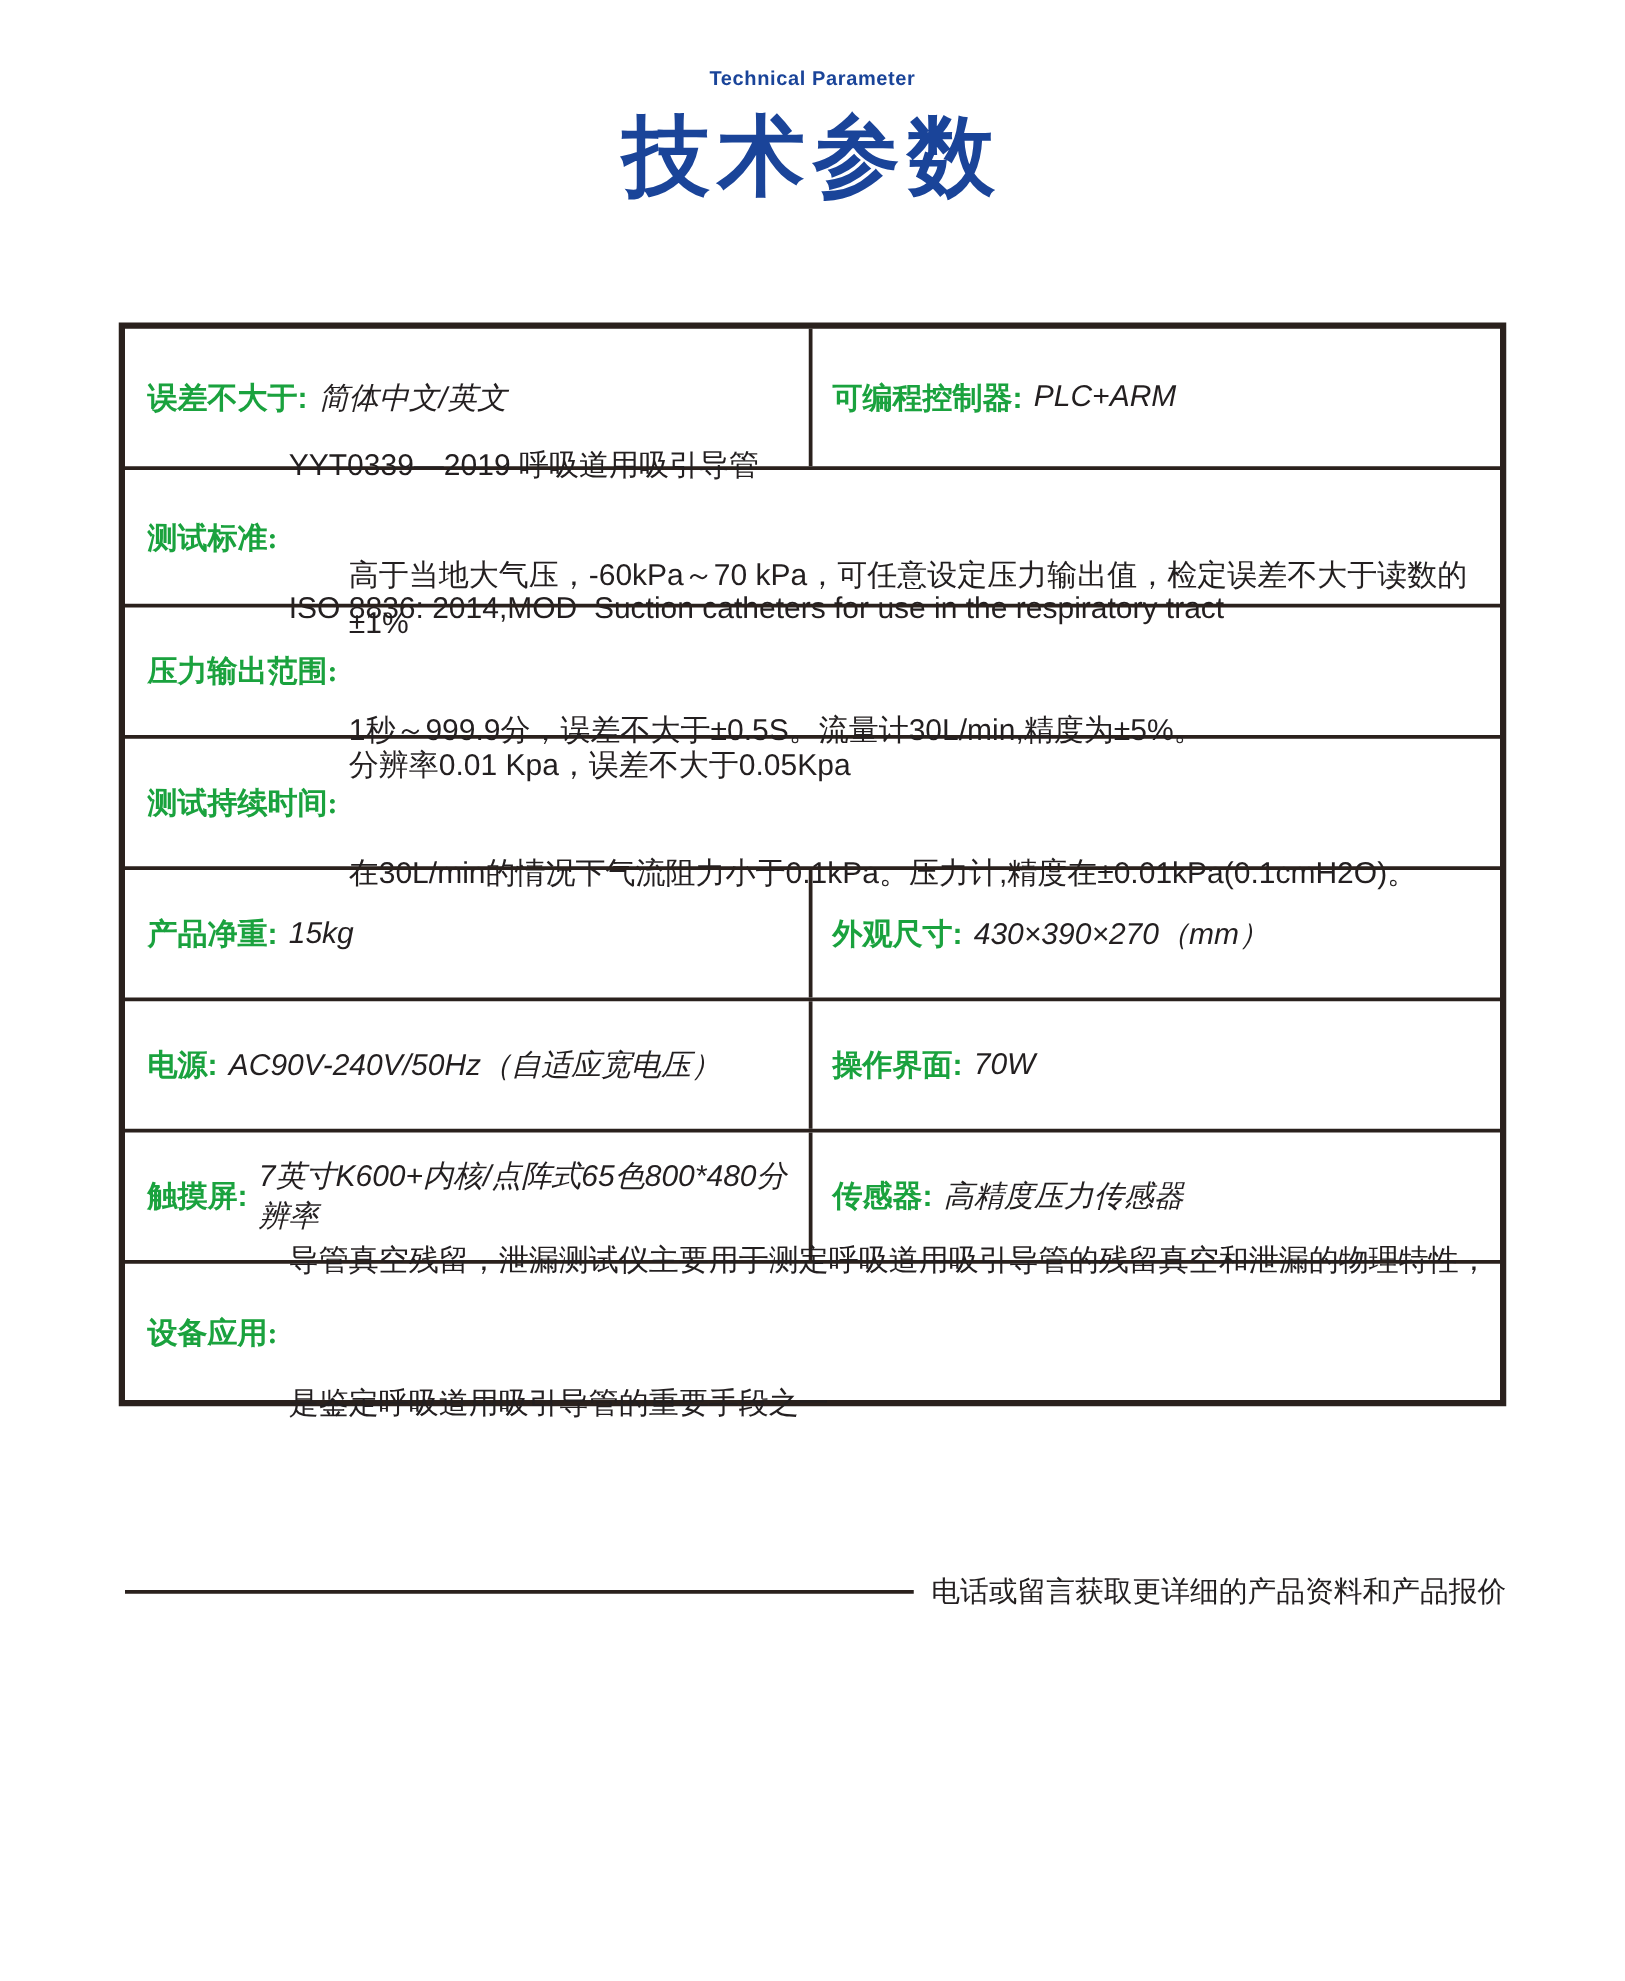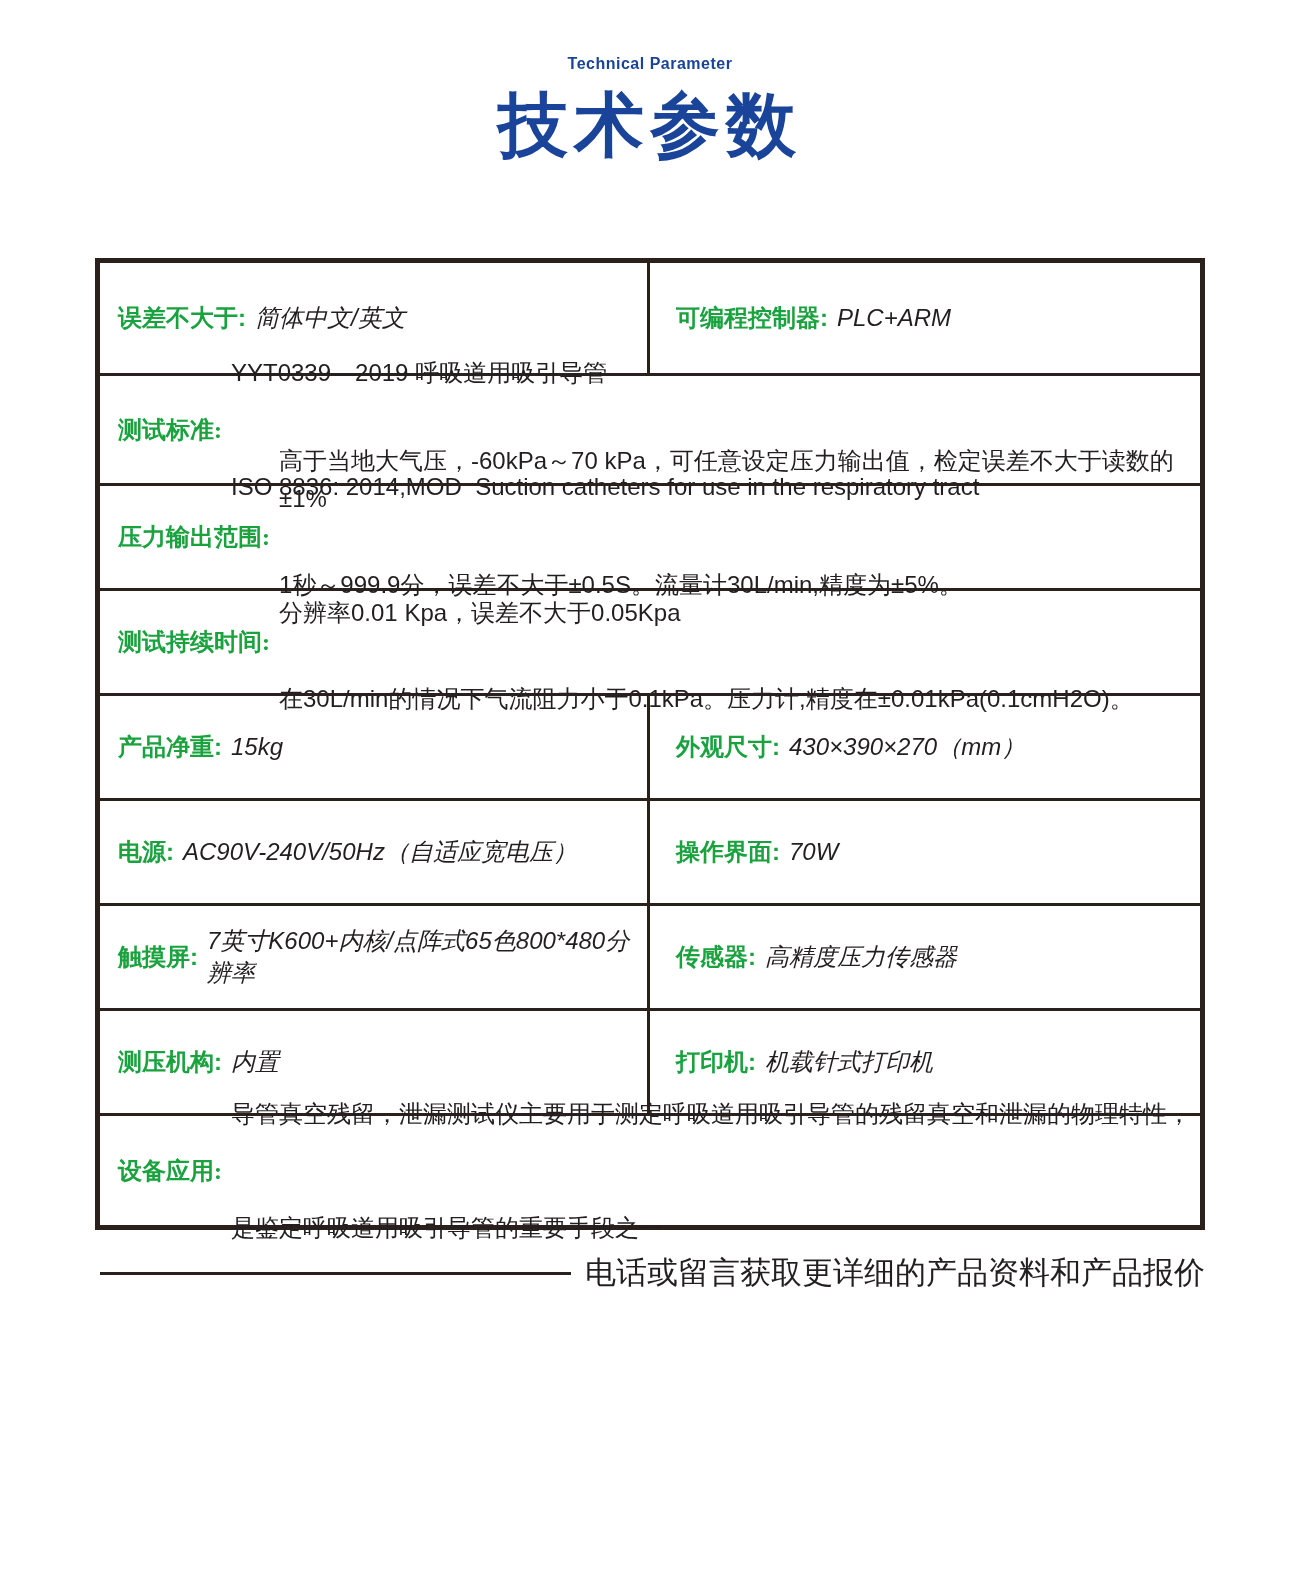--- a/index.html
+++ b/index.html
@@ -19,37 +19,37 @@
     border:5px solid #2a211d;box-sizing:border-box;background:#fff;
     display:flex;flex-direction:column;
   }
   .row{display:flex;flex-direction:row;box-sizing:border-box;}
   .row + .row{border-top:3px solid #2a211d;}
   .h110{height:110px;}
   .h105{height:105px;}
   .h112{height:112px;}
   .cell{display:flex;align-items:center;box-sizing:border-box;}
   .cell.left{width:550px;border-right:3px solid #2a211d;padding-left:18px;}
-  .cell.right{flex:1;padding-left:26px;}
+  .cell.right{flex:1;padding-left:16px;}
   .cell.full{width:100%;padding-left:18px;align-items:center;}
   .label{
     color:#1aa23e;font-weight:bold;font-size:24px;white-space:nowrap;
     margin-right:9px;flex:none;
   }
   .value{font-size:24px;color:#231f20;font-style:italic;}
   .lines{font-size:24px;color:#231f20;line-height:38px;white-space:pre-wrap;}
   .cell.multi{align-items:center;}
   .cell.multi .label{align-self:center;font-family:Liberation Serif, serif;}
   .row.single .cell.multi{display:flex;}
   .footer{
     position:absolute;left:100px;top:1252px;width:1105px;height:42px;
     display:flex;align-items:center;
   }
   .footer-line{flex:1;height:3px;background:#2a211d;margin-right:14px;}
-  .footer-note{font-size:31px;color:#231f20;white-space:nowrap;}
+  .footer-note{font-size:23px;color:#231f20;white-space:nowrap;}
 </style>
 </head>
 <body>
 
 <div class="header">
   <div class="subtitle">Technical Parameter</div>
   <div class="big-title">技术参数</div>
 </div>
 
 <div class="spec-table">
@@ -121,30 +121,20 @@
     <div class="cell left">
       <span class="label">触摸屏:</span>
       <span class="value">7英寸K600+内核/点阵式65色800*480分辨率</span>
     </div>
     <div class="cell right">
       <span class="label">传感器:</span>
       <span class="value">高精度压力传感器</span>
     </div>
   </div>
 
-  <div class="row h105">
-    <div class="cell left">
-      <span class="label">测压机构:</span>
-      <span class="value">内置</span>
-    </div>
-    <div class="cell right">
-      <span class="label">打印机:</span>
-      <span class="value">机载针式打印机</span>
-    </div>
-  </div>
 
   <div class="row h112 single">
     <div class="cell full multi">
       <span class="label">设备应用:</span>
       <div class="lines">
         <div>导管真空残留，泄漏测试仪主要用于测定呼吸道用吸引导管的残留真空和泄漏的物理特性，</div>
         <div>是鉴定呼吸道用吸引导管的重要手段之一</div>
       </div>
     </div>
   </div>

